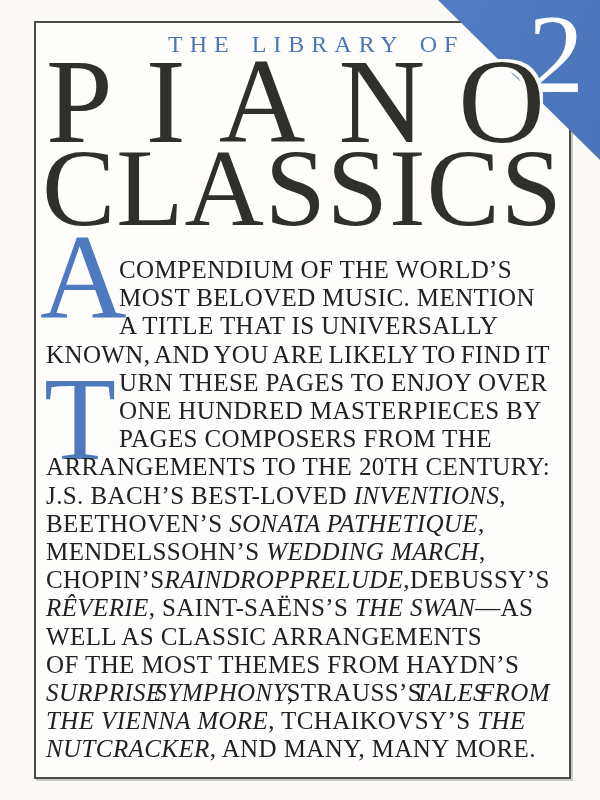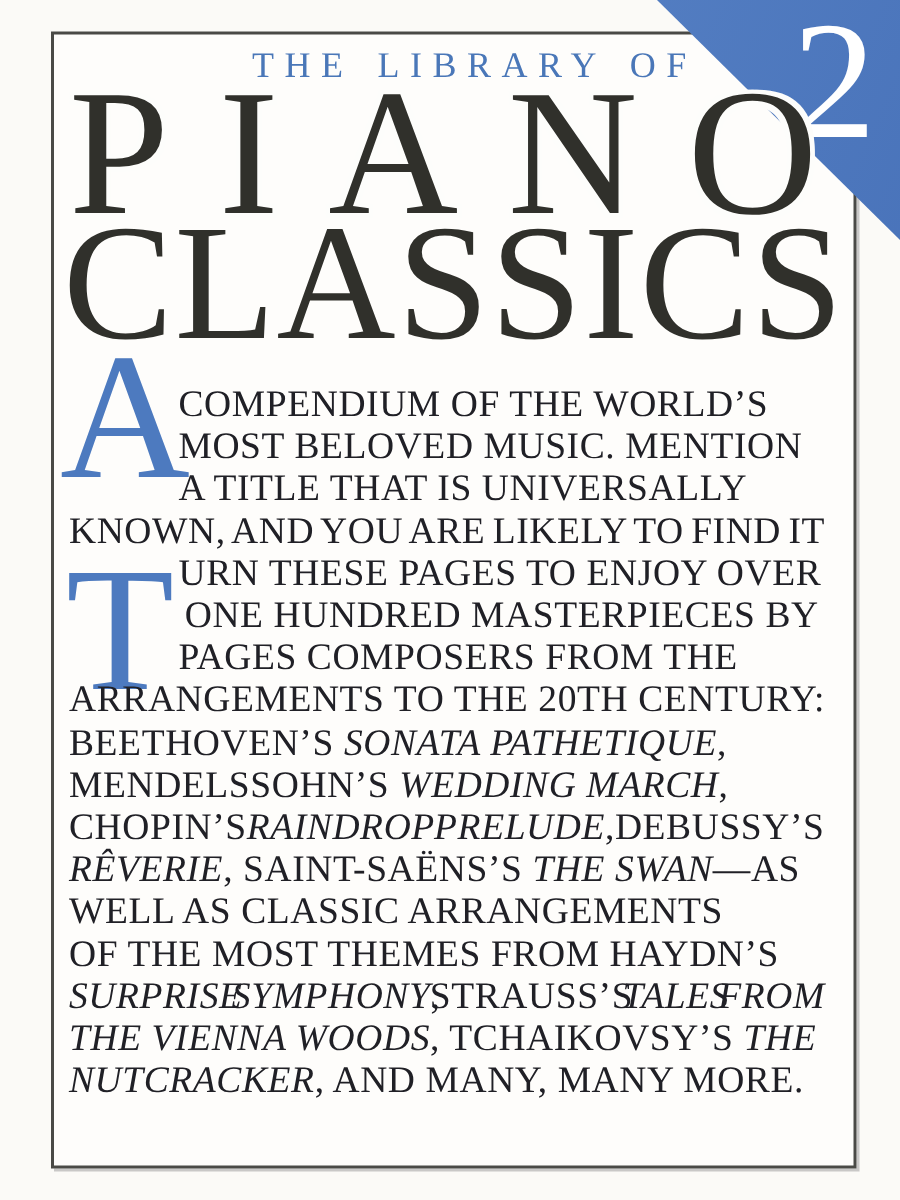--- a/index.html
+++ b/index.html
@@ -82,26 +82,27 @@
 
   <div class="dropcap" id="cap-a">A</div>
   <div class="dropcap" id="cap-t">T</div>
 
   <div class="blurb" id="body-lines">
       <div class="bodyline indent" style="word-spacing: 0px;"><span>COMPENDIUM OF THE WORLD’S</span></div>
       <div class="bodyline indent" style="word-spacing: 0px;"><span>MOST BELOVED MUSIC. MENTION</span></div>
       <div class="bodyline indent" style="word-spacing: 0px;"><span>A TITLE THAT IS UNIVERSALLY</span></div>
       <div class="bodyline" style="word-spacing: -1.71429px;"><span>KNOWN, AND YOU ARE LIKELY TO FIND IT</span></div>
       <div class="bodyline indent" style="word-spacing: 0px;"><span>URN THESE PAGES TO ENJOY OVER</span></div>
-      <div class="bodyline indent" style="word-spacing: 0px; text-align: center;"><span>ONE HUNDRED MASTERPIECES BY</span></div>
+      <div class="bodyline indent" style="word-spacing: 0px;"><span>ONE HUNDRED MASTERPIECES BY</span></div>
       <div class="bodyline indent" style="word-spacing: 0px;"><span>PAGES COMPOSERS FROM THE</span></div>
       <div class="bodyline" style="word-spacing: 0px;"><span>ARRANGEMENTS TO THE 20TH CENTURY:</span></div>
+      <div class="bodyline" style="word-spacing: 0px;"><span>J.S. BACH’S BEST-LOVED </span><span class="it">INVENTIONS</span><span>,</span></div>
       <div class="bodyline" style="word-spacing: 0px;"><span>BEETHOVEN’S </span><span class="it">SONATA PATHETIQUE</span><span>,</span></div>
       <div class="bodyline" style="word-spacing: 0px;"><span>MENDELSSOHN’S </span><span class="it">WEDDING MARCH</span><span>,</span></div>
       <div class="bodyline" style="word-spacing: -6.66667px;"><span>CHOPIN’S </span><span class="it">RAINDROP PRELUDE</span><span>, DEBUSSY’S</span></div>
       <div class="bodyline" style="word-spacing: 0px;"><span class="it">RÊVERIE</span><span>, SAINT-SAËNS’S </span><span class="it">THE SWAN</span><span>—AS</span></div>
       <div class="bodyline" style="word-spacing: 0px;"><span>WELL AS CLASSIC ARRANGEMENTS</span></div>
       <div class="bodyline" style="word-spacing: 0px;"><span>OF THE MOST THEMES FROM HAYDN’S</span></div>
       <div class="bodyline" style="word-spacing: -13.75px;"><span class="it">SURPRISE SYMPHONY</span><span>, STRAUSS’S </span><span class="it">TALES FROM</span></div>
-      <div class="bodyline" style="word-spacing: 0px;"><span class="it">THE VIENNA WOODS</span><span>, TCHAIKOVSY’S </span><span class="it">THE</span></div>
+      <div class="bodyline" style="word-spacing: 0px;"><span class="it">THE VIENNA MORE</span><span>, TCHAIKOVSY’S </span><span class="it">THE</span></div>
       <div class="bodyline" style="word-spacing: 0px;"><span class="it">NUTCRACKER</span><span>, AND MANY, MANY MORE.</span></div>
     </div>
 </div>
 
 </body></html>

